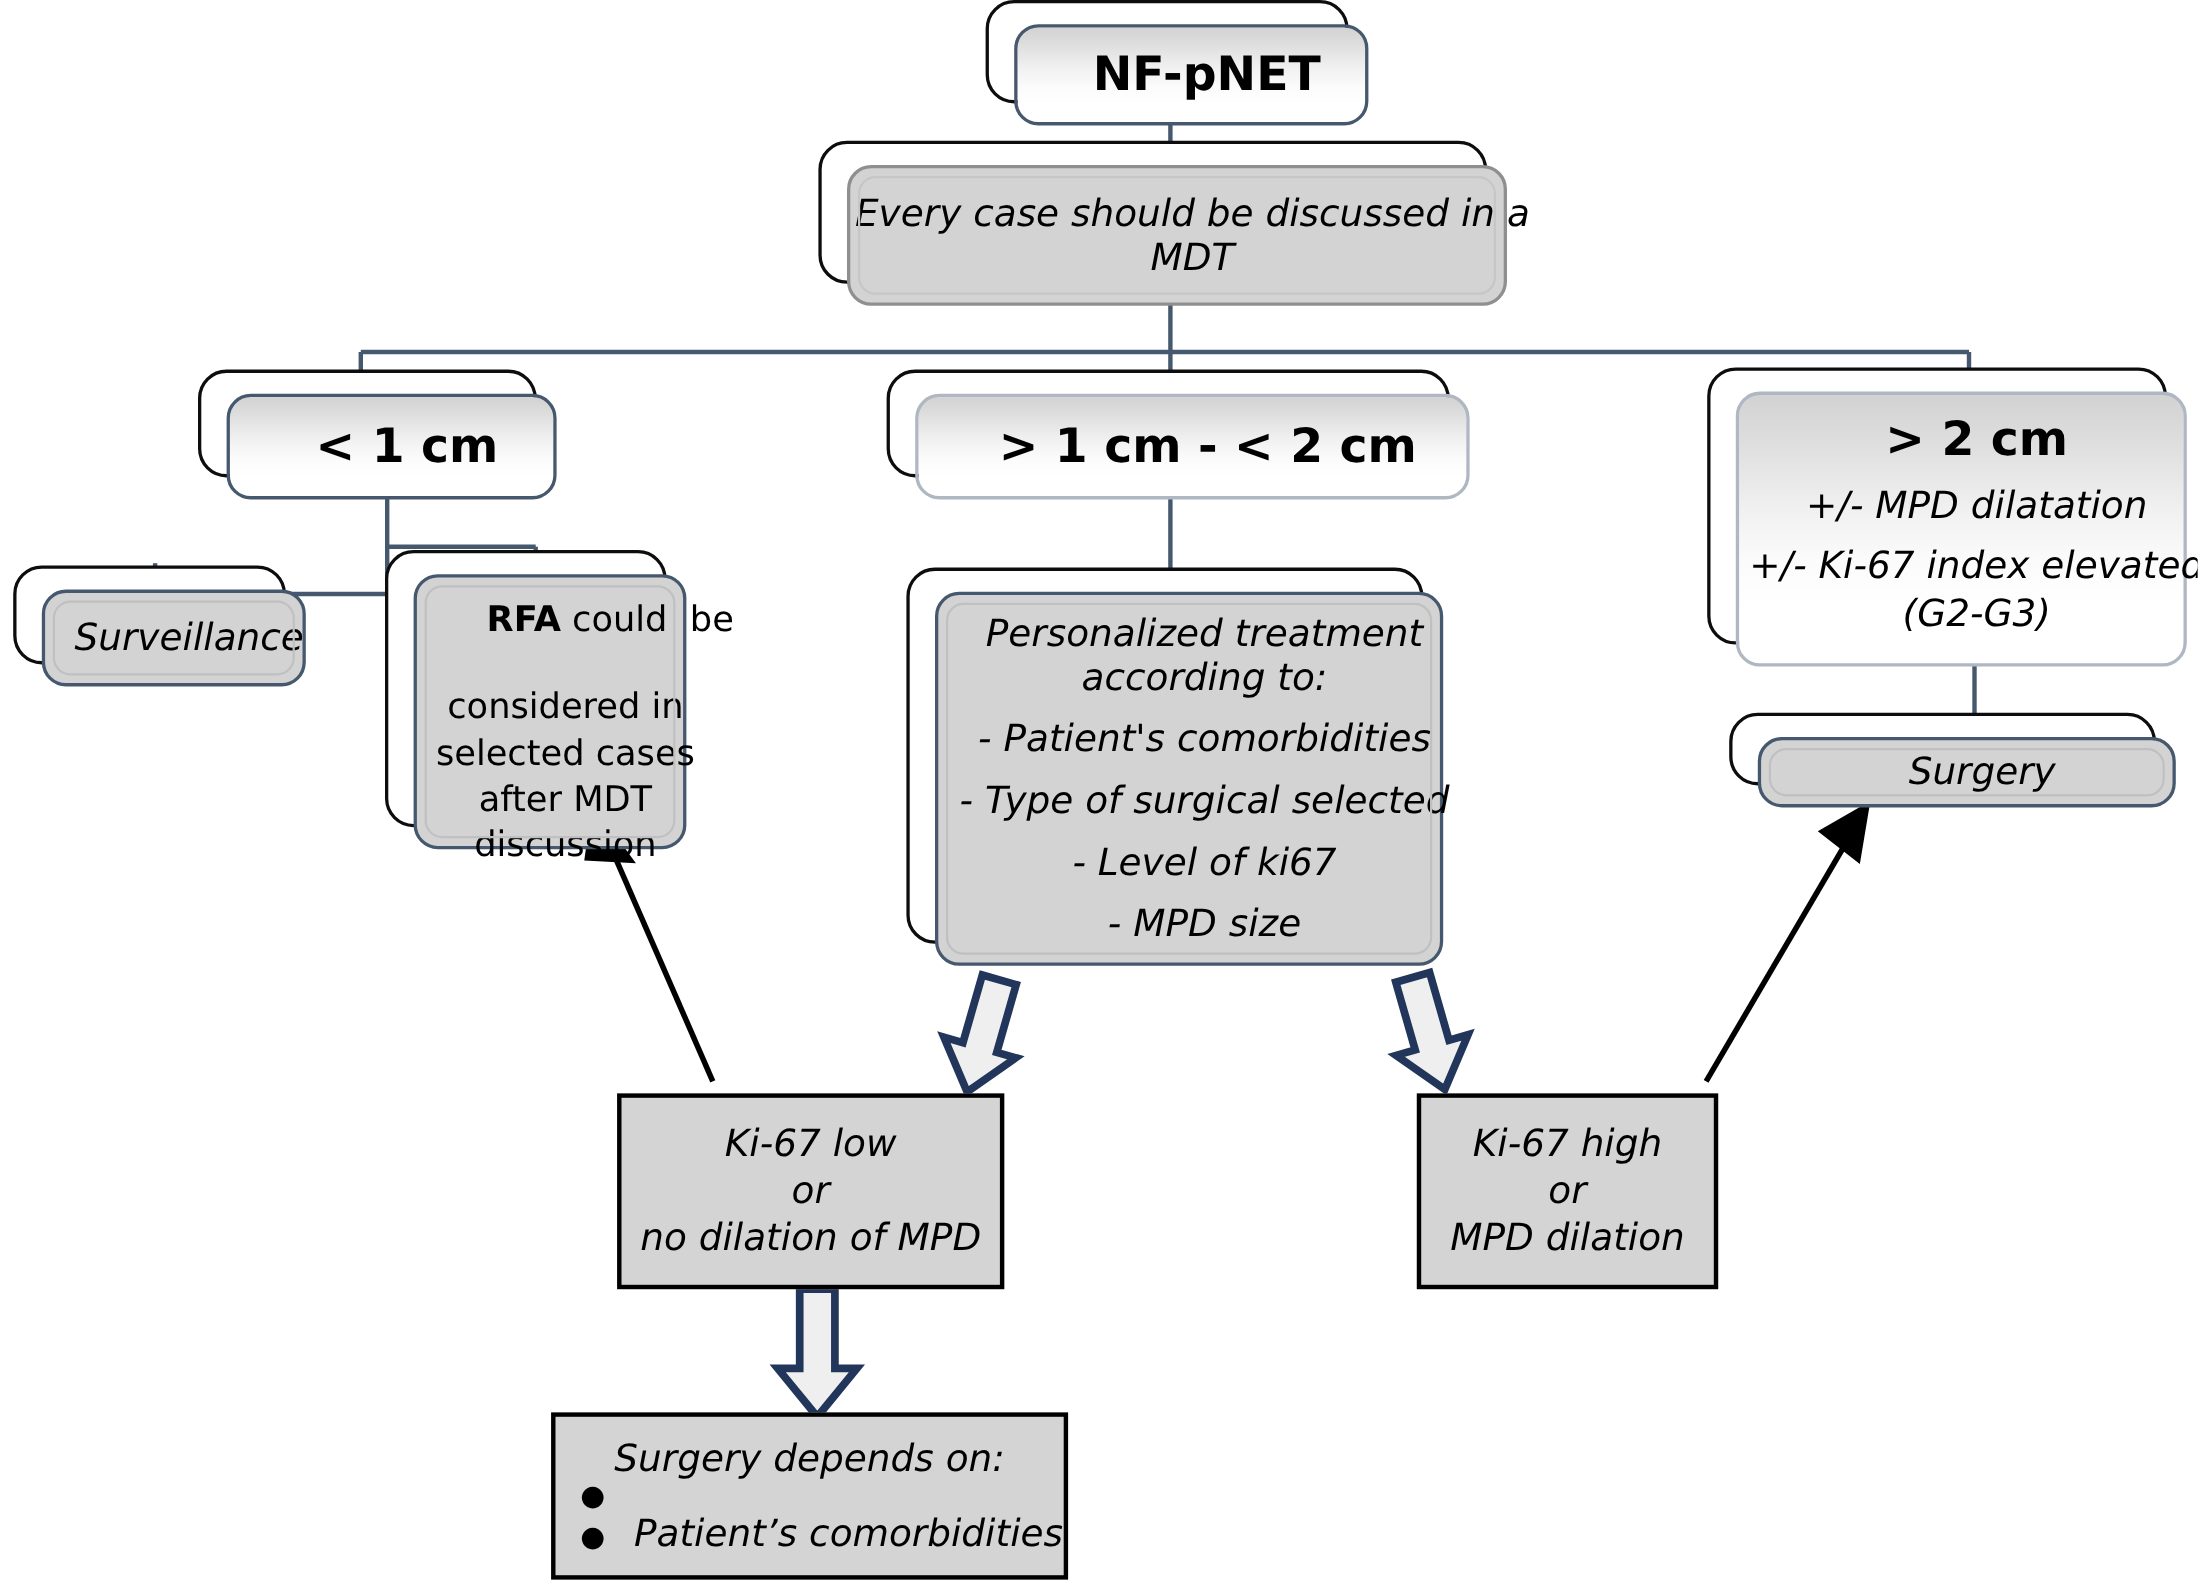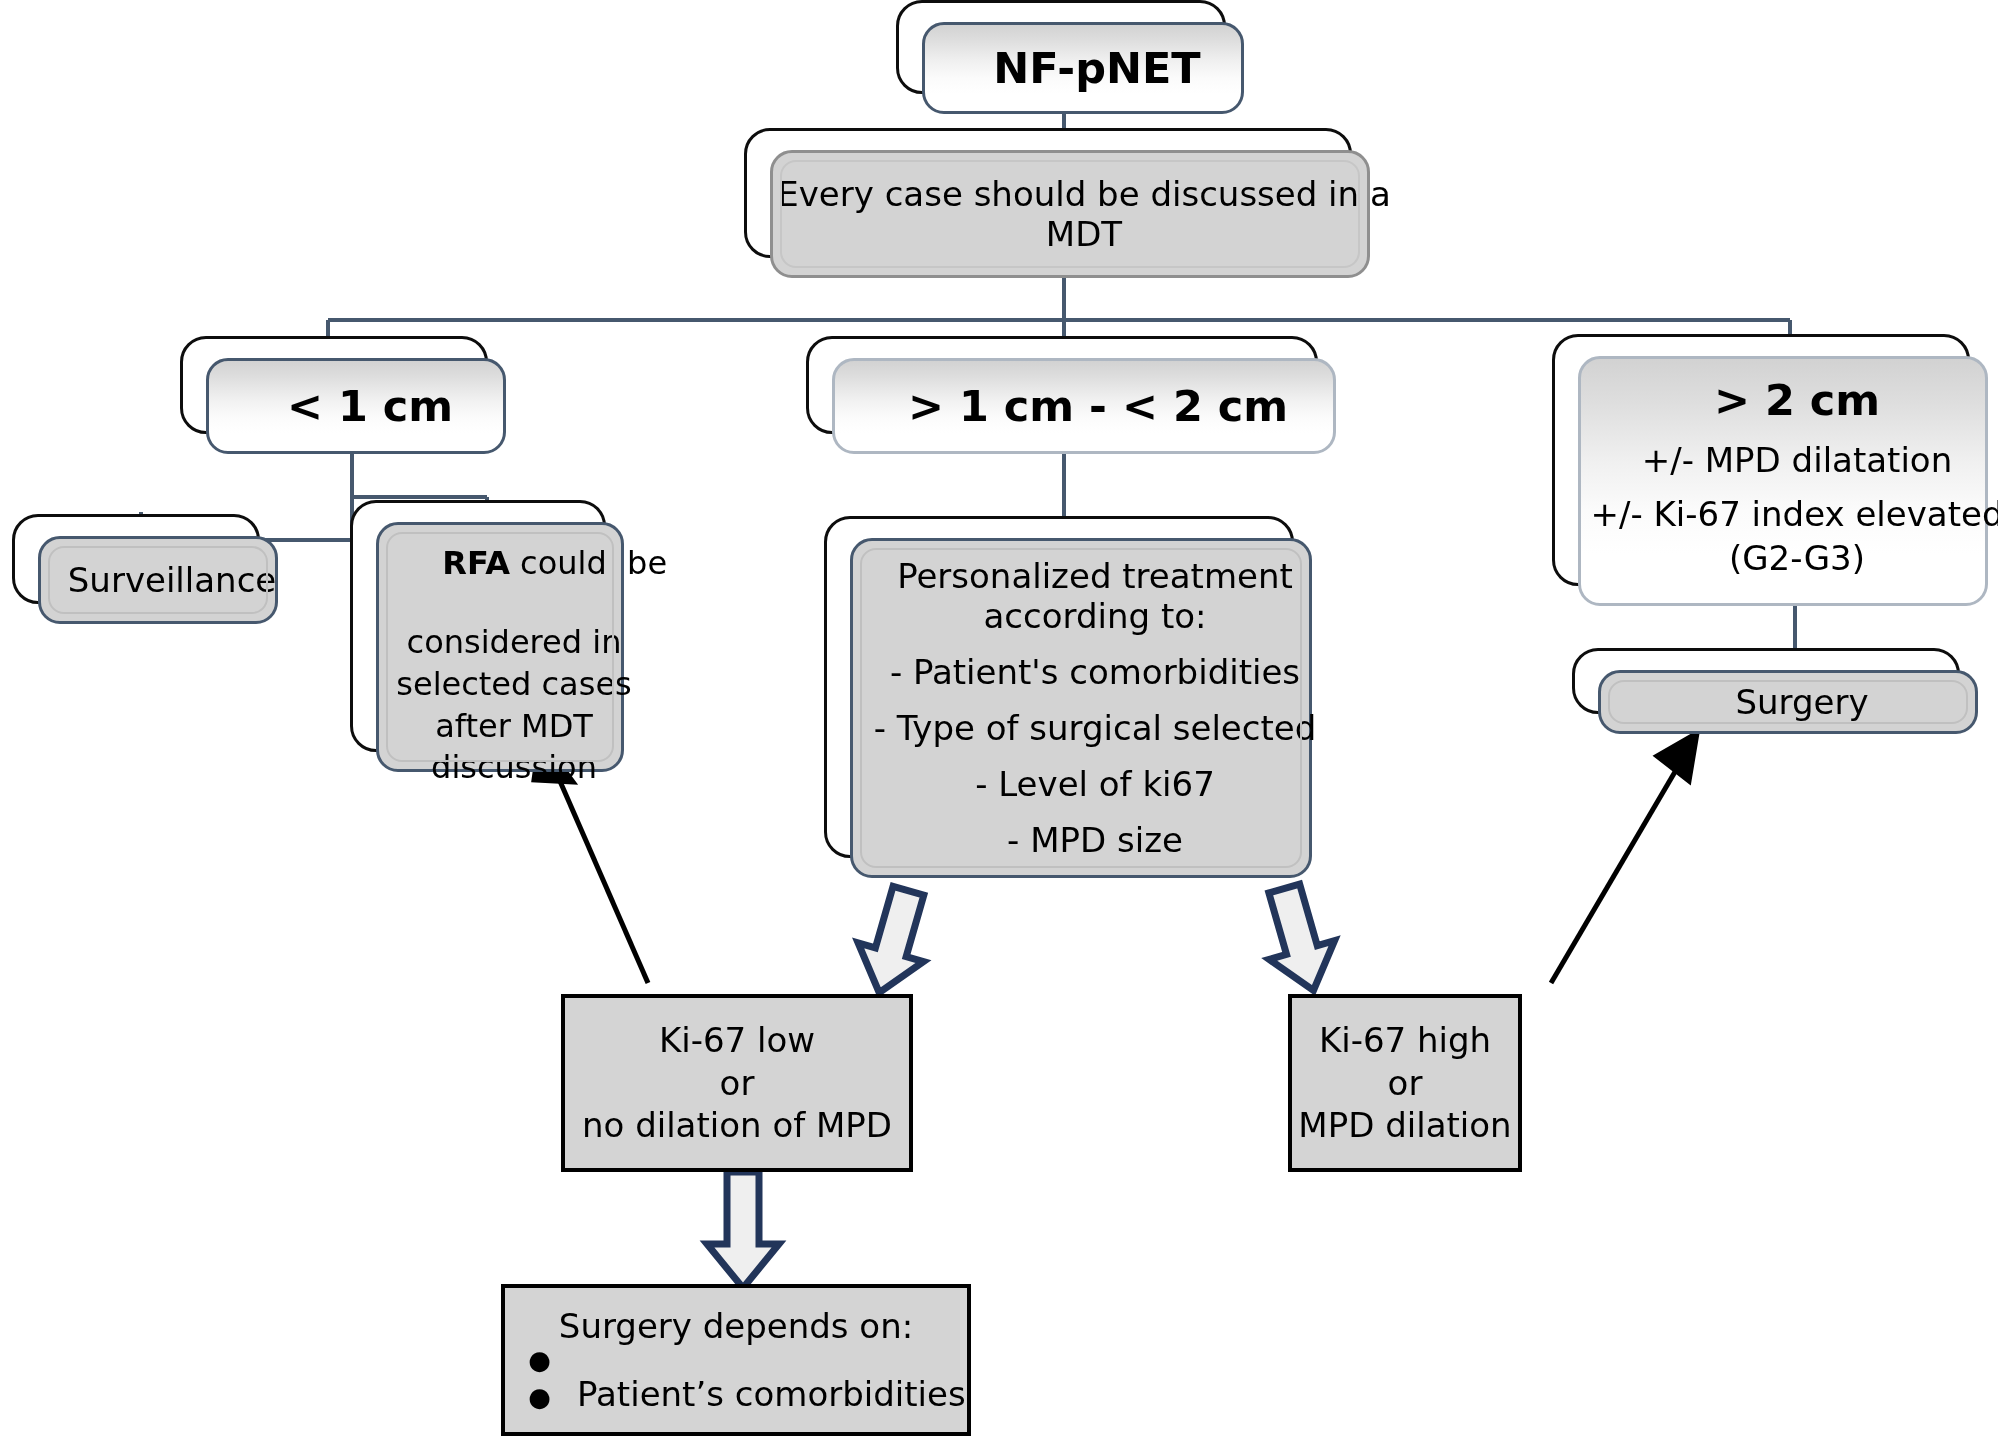--- a/index.html
+++ b/index.html
@@ -117,21 +117,21 @@
     gap: 26px;
     padding-left: 22px;
   }
   .bullets li .dot {
     font-size: 26px;
     line-height: 1;
   }
 
   
   .t-title   { font-size: 43px; }
-  .t-big     { font-size: 34px; }
+  .t-big     { font-size: 34px; font-style: italic; }
   .t-med     { font-size: 32px; }
 </style>
 </head>
 <body>
 
 <div id="canvas">
 
   <svg id="connectors" viewBox="0 0 1998 1444" width="1998" height="1444">
     <g stroke="#46586e" stroke-width="4" fill="none" stroke-linecap="butt">
 
@@ -250,21 +250,21 @@
       <span class="line t-big">Surgery</span>
     </div>
   </div>
 
   <div class="rect" style="left:561px; top:994px; width:352px; height:178px;">
     <span class="line t-big">Ki-67 low</span>
     <span class="line t-big">or</span>
     <span class="line t-big">no dilation of MPD</span>
   </div>
 
-  <div class="rect" style="left:1288px; top:994px; width:234px; height:178px;">
+  <div class="rect" style="left:1288px; top:994px; width:274px; height:178px;">
     <span class="line t-big">Ki-67 high</span>
     <span class="line t-big">or</span>
     <span class="line t-big">MPD dilation</span>
   </div>
 
   <div class="rect" style="left:501px; top:1284px; width:470px; height:152px;">
     <span class="line t-big">Surgery depends on:</span>
     <ul class="bullets">
       <li>
         <span class="dot">●</span>

